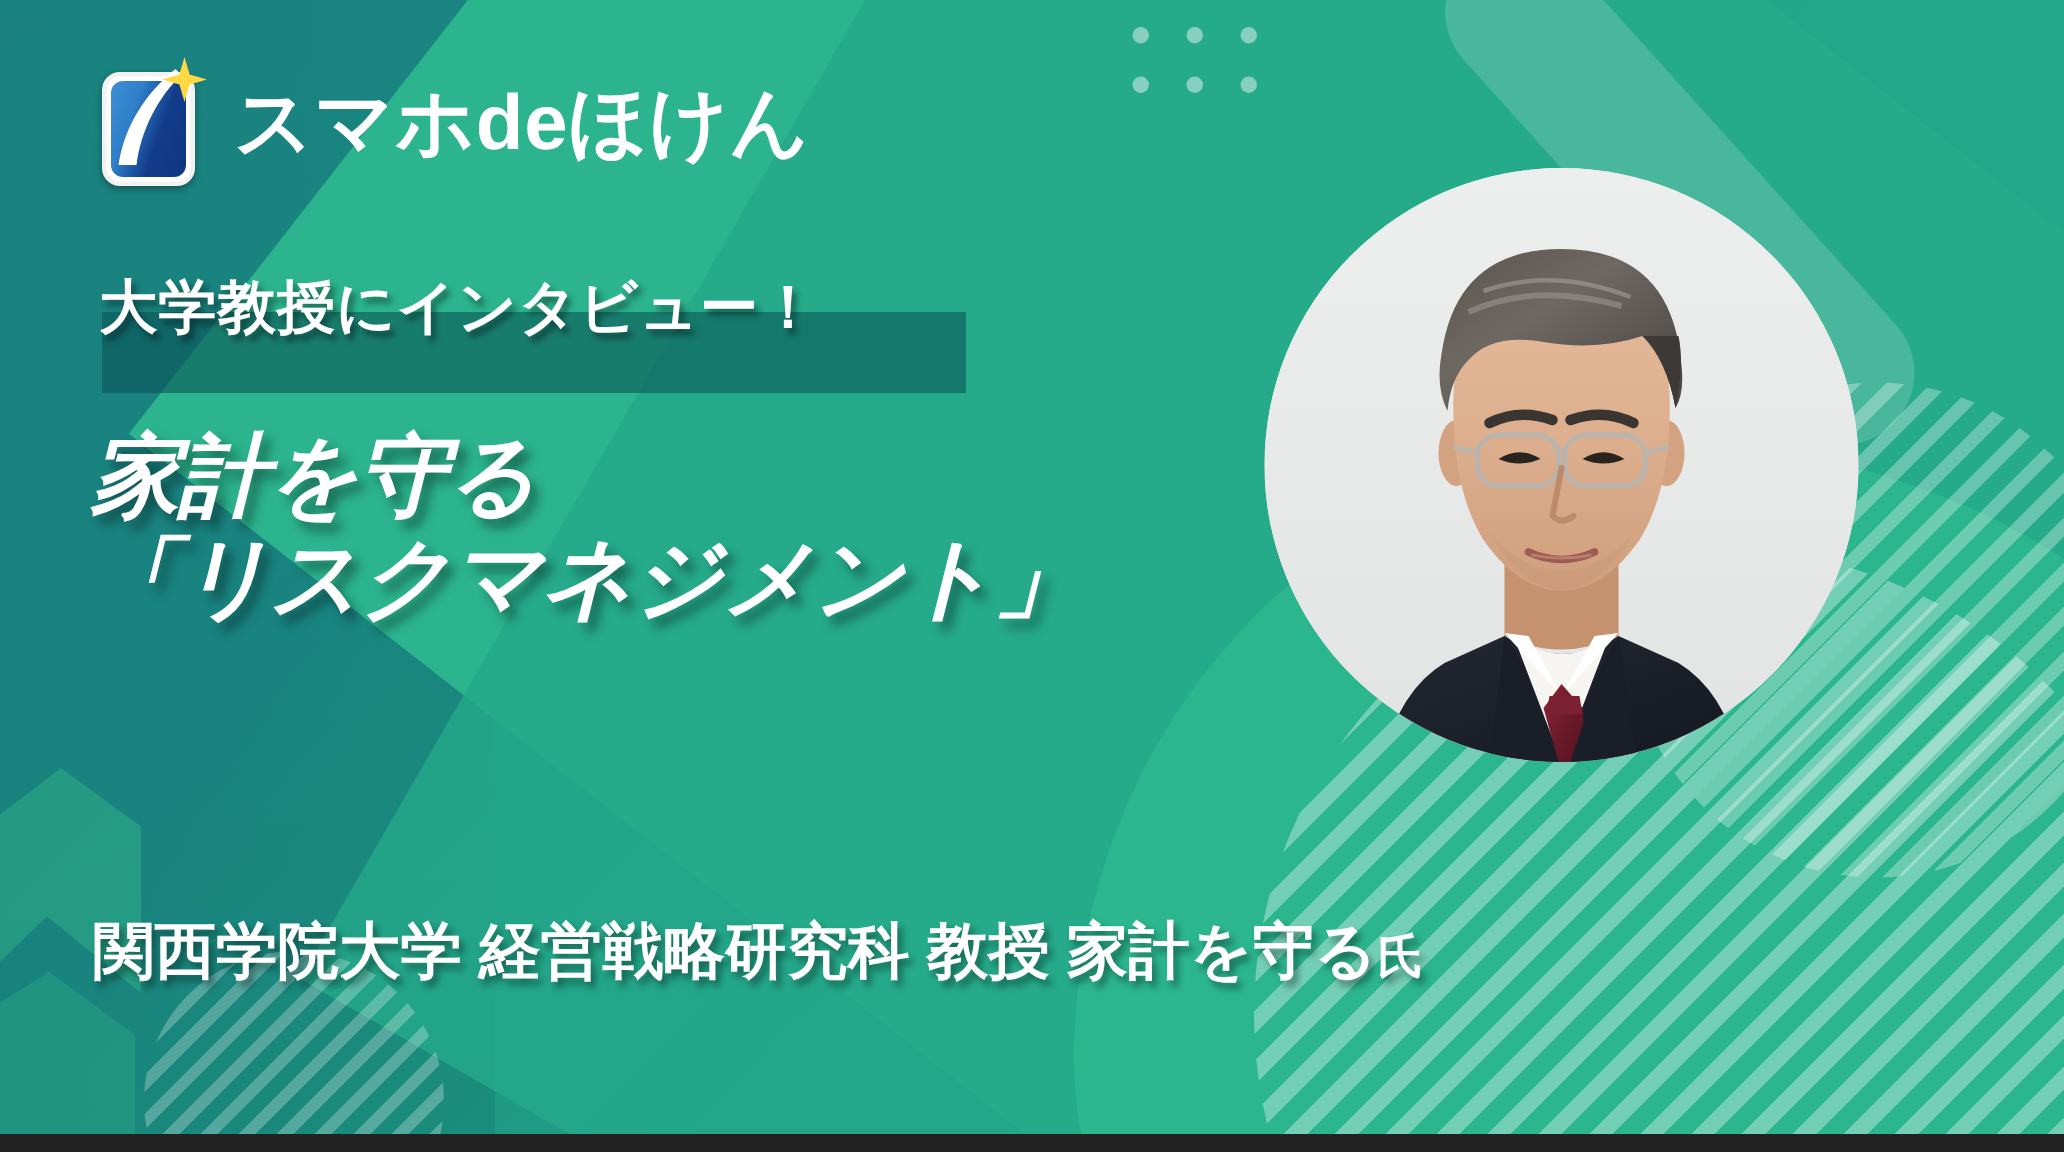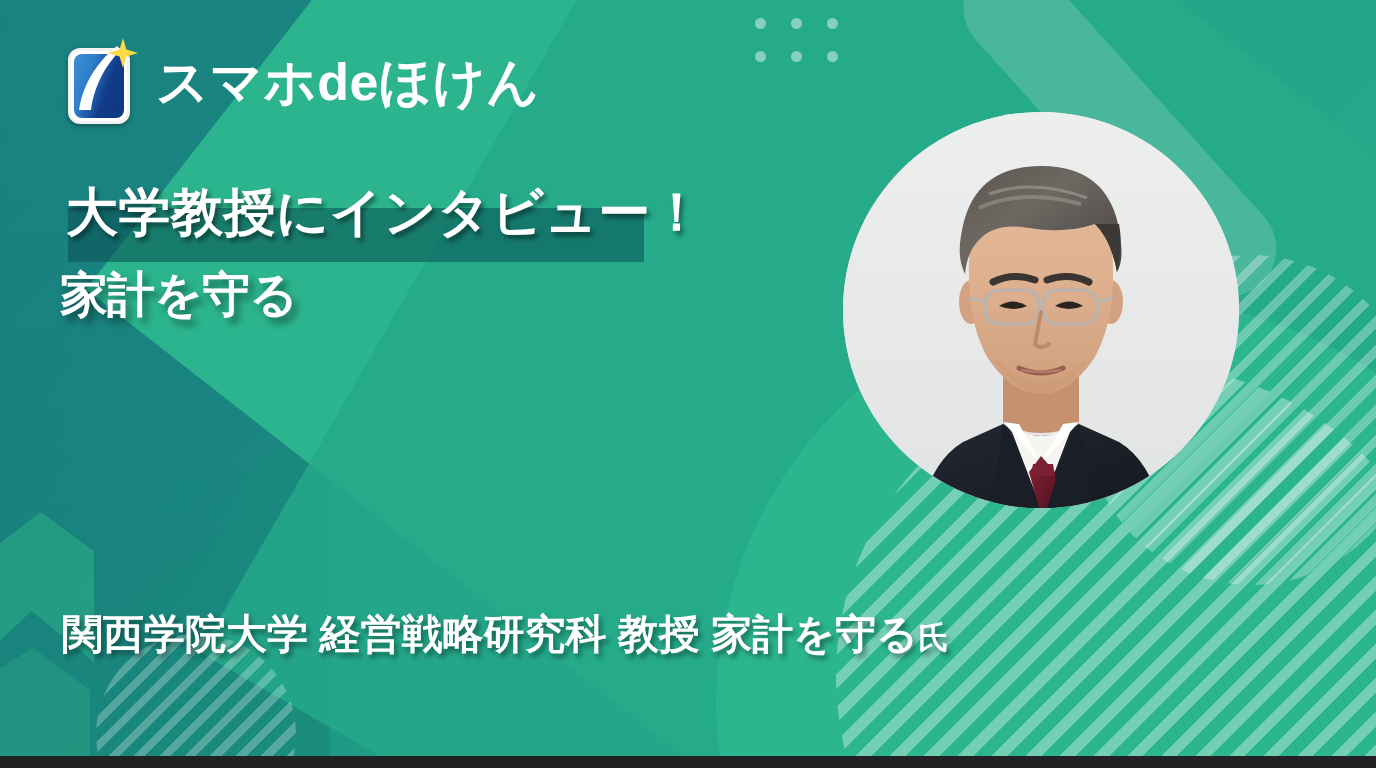--- a/index.html
+++ b/index.html
@@ -157,33 +157,34 @@
   .subtitle-wrap{
     position:absolute;left:62px;top:186px;
   }
   .subtitle-band{
     position:absolute;left:6px;top:22px;
     width:576px;height:54px;
     background:rgba(10,78,84,.55);
   }
   .subtitle-text{
     position:relative;
-    color:#ffffff;font-size:52px;font-weight:700;line-height:1;
+    color:#ffffff;font-size:39px;font-weight:700;line-height:1;
     white-space:nowrap;letter-spacing:.5px;
     text-shadow:3px 4px 4px rgba(0,0,0,.42);
     padding:0 4px;
   }
 
   
   .headline{
-    position:absolute;left:60px;top:268px;
+    position:absolute;left:60px;top:284px;
     color:#ffffff;
-    font-size:48px;font-weight:700;line-height:1.14;
+    font-size:60px;font-weight:700;line-height:1.14;
     letter-spacing:-1px;white-space:nowrap;
     text-shadow:5px 6px 7px rgba(0,0,0,.40);
+    font-style:italic;
   }
   .headline div{margin:0;padding:0;}
 
   
   .credit{
     position:absolute;left:62px;top:614px;
     color:#ffffff;font-size:41px;font-weight:700;line-height:1;
     white-space:nowrap;letter-spacing:0;
     text-shadow:3px 4px 5px rgba(0,0,0,.40);
   }
@@ -238,20 +239,21 @@
     <div class="logo-text">スマホdeほけん</div>
   </div>
 
   <div class="subtitle-wrap">
     <div class="subtitle-band"></div>
     <div class="subtitle-text">大学教授にインタビュー！</div>
   </div>
 
   <div class="headline">
     <div>家計を守る</div>
+    <div>「リスクマネジメント」</div>
   </div>
 
   <div class="credit"><span>関西学院大学 経営戦略研究科 教授 家計を守る</span><span class="suffix">氏</span></div>
 
   <div class="portrait">
     <svg viewBox="0 0 396 396">
       <defs>
         <linearGradient id="bgGrad" x1="0" y1="0" x2="0" y2="1">
           <stop offset="0%" stop-color="#edeeee"></stop>
           <stop offset="100%" stop-color="#e2e3e3"></stop>

